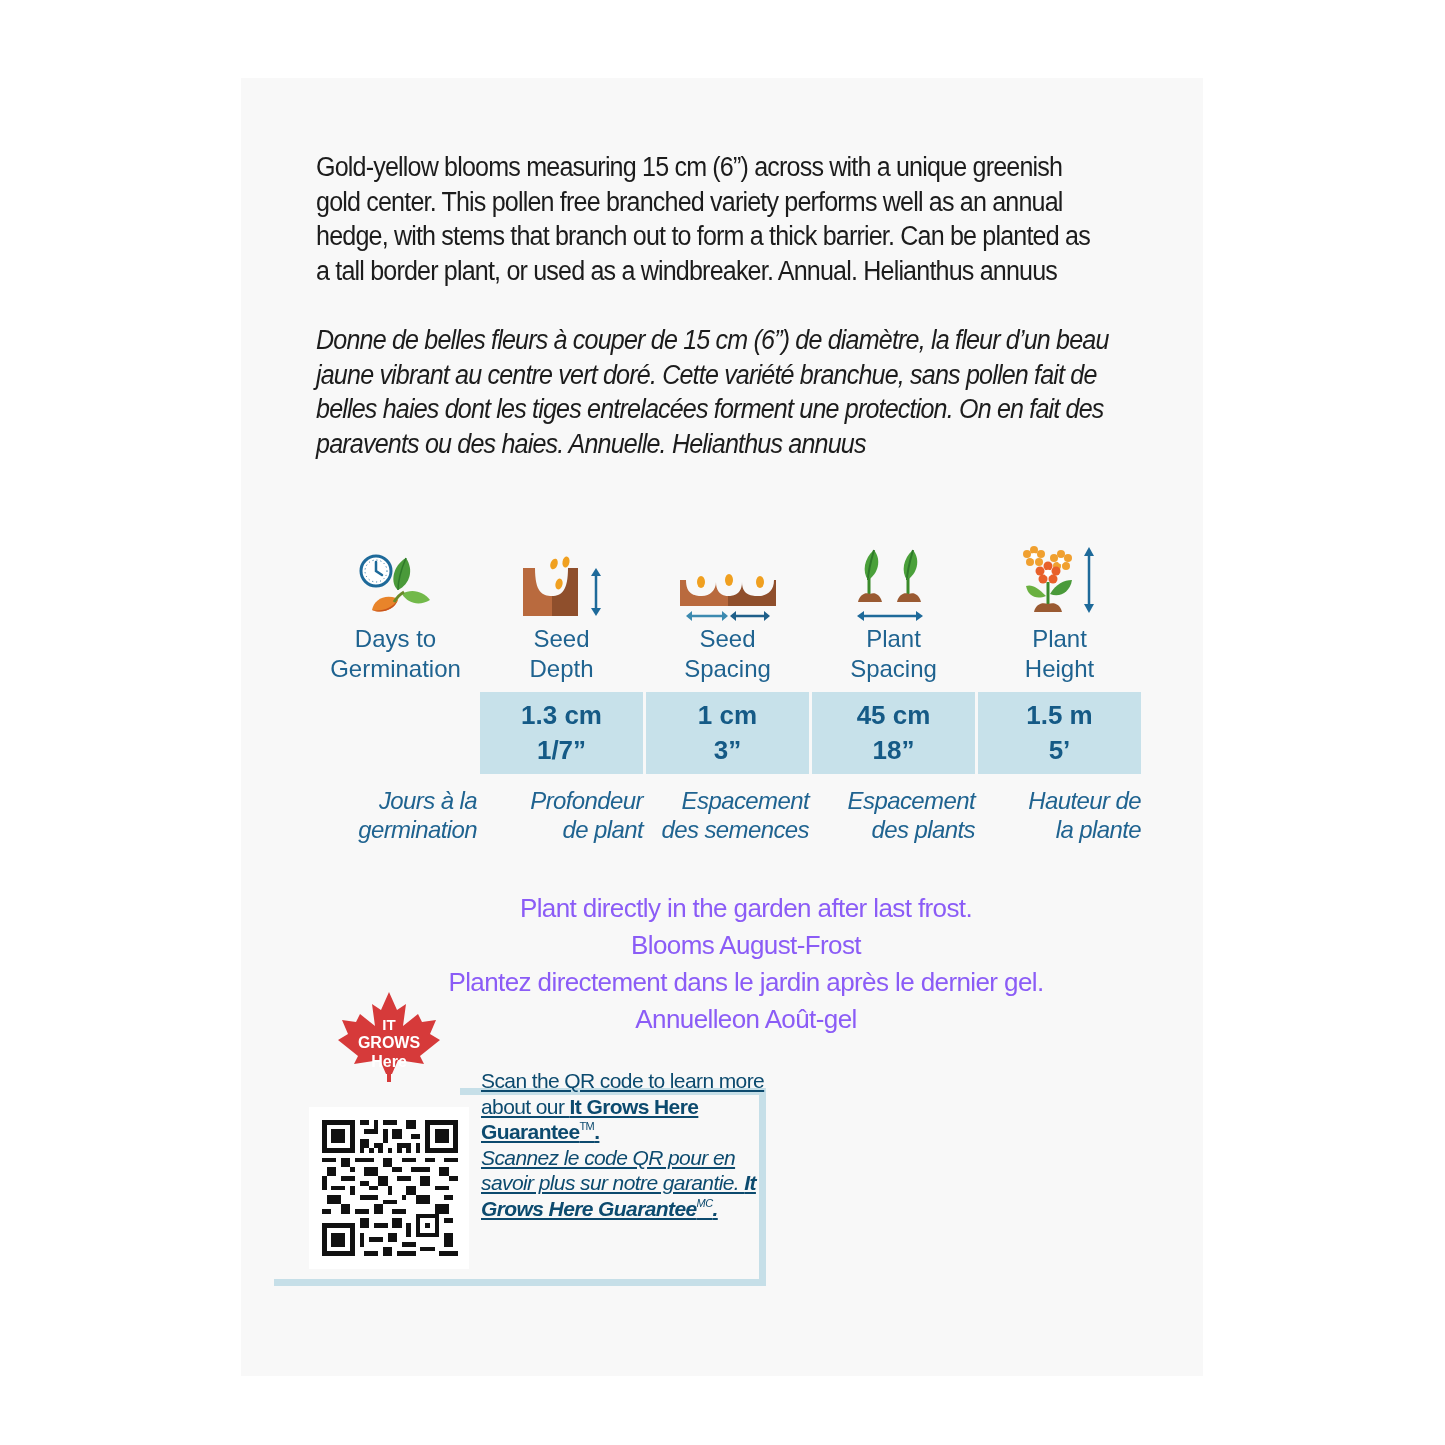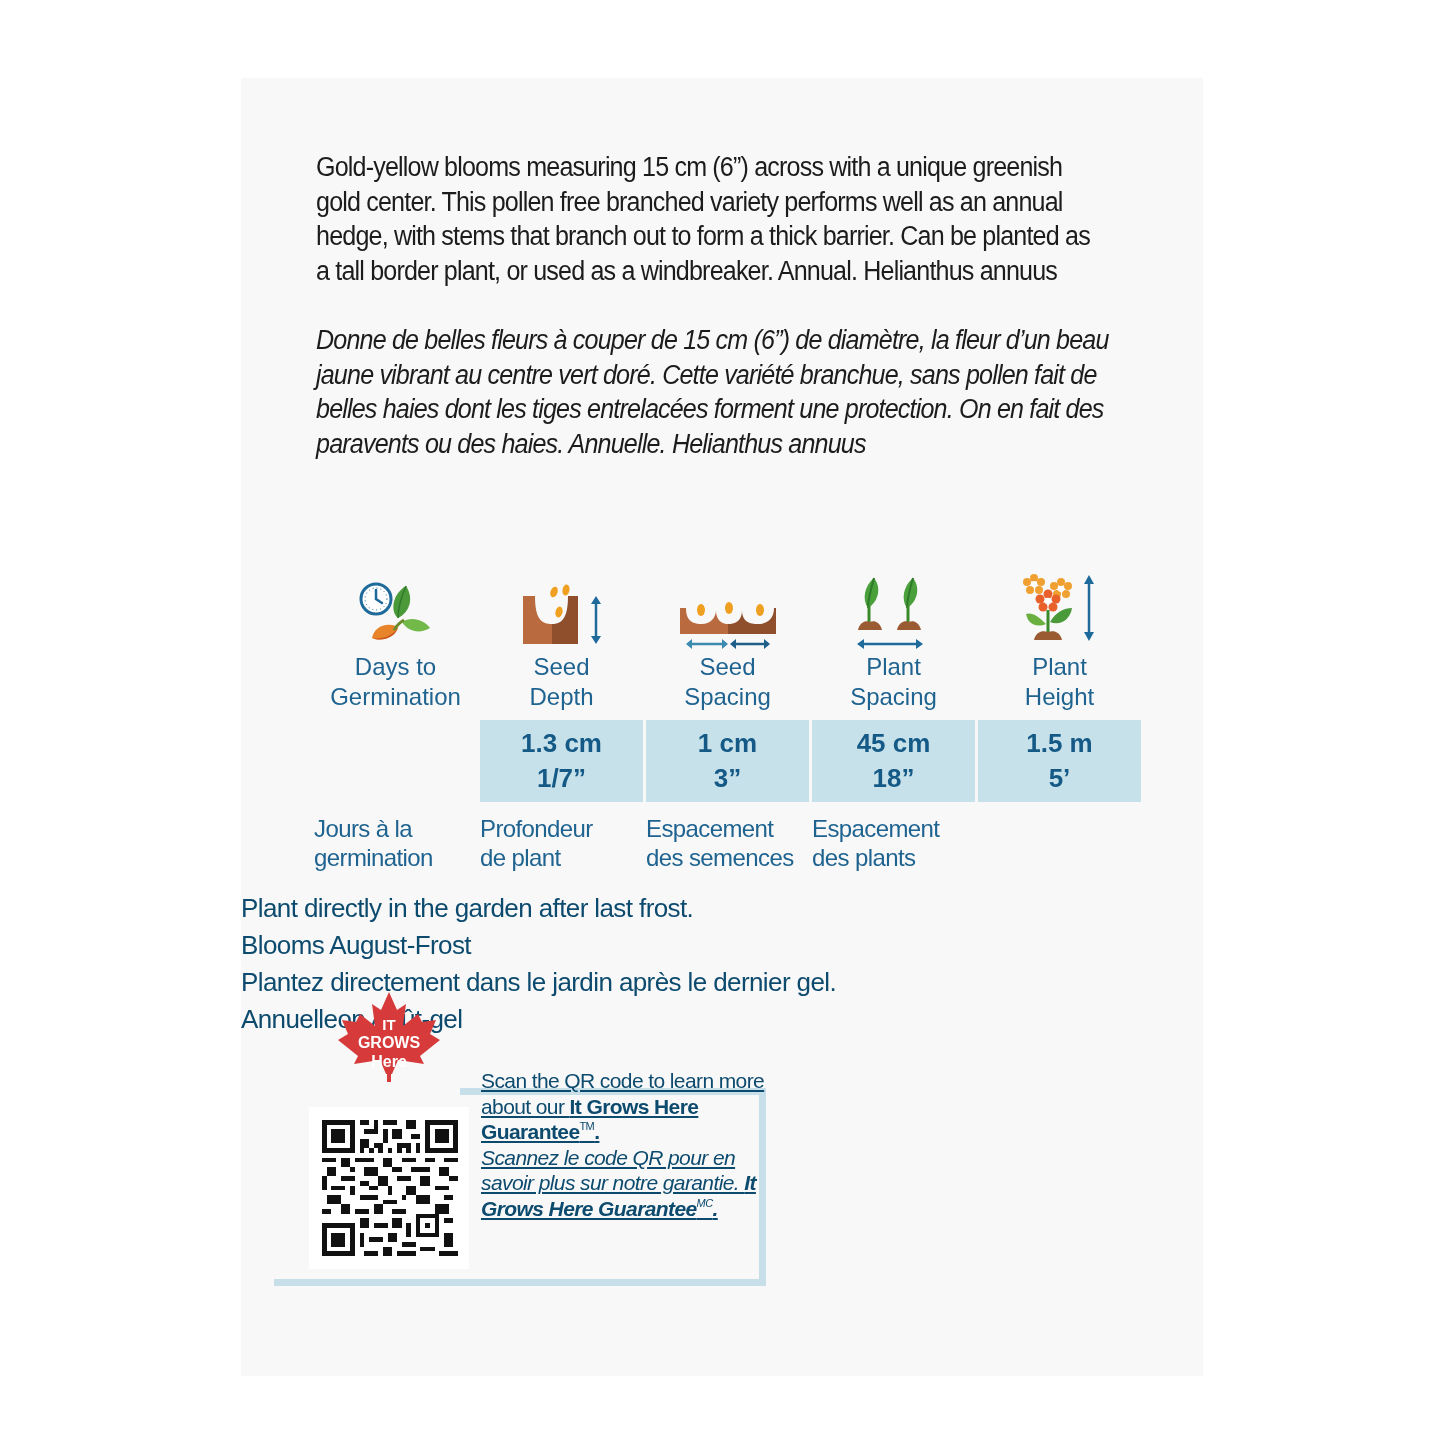--- a/index.html
+++ b/index.html
@@ -17,42 +17,42 @@
     font-family: "Liberation Sans", sans-serif; font-size: 27px; line-height: 34.5px;
     color: #1c1c1c; letter-spacing: -0.9px; transform: scaleX(0.93); transform-origin: left top;
     width: 930px;
   }
   .desc-fr {
     position: absolute; left: 316px; top: 323px; width: 930px;
     font-family: "Liberation Sans", sans-serif; font-style: italic; font-size: 27px; line-height: 34.5px;
     color: #1c1c1c; letter-spacing: -0.9px; transform: scaleX(0.93); transform-origin: left top;
   }
   .cols {
-    position: absolute; left: 314px; top: 572px; width: 852px; height: 310px;
+    position: absolute; left: 314px; top: 544px; width: 852px; height: 310px;
     display: flex; gap: 3px;
   }
   .col { width: 163px; position: relative; }
   .col .icon { position: absolute; top: 0; left: 0; width: 163px; height: 78px; }
   .col .label {
     position: absolute; top: 80px; left: 0; width: 163px; text-align: center;
     color: #1f6390; font-size: 24px; line-height: 30px;
   }
   .col .box {
     position: absolute; top: 148px; left: 0; width: 163px; height: 82px;
     background: #c7e1ea; display: flex; flex-direction: column; align-items: center; justify-content: center;
     color: #155a86; font-weight: bold; font-size: 26px; line-height: 35px;
   }
   .col .label-fr {
-    position: absolute; top: 242px; left: 0; width: 163px; text-align: left;
-    color: #1f6390; font-size: 24px; line-height: 29px;
+    position: absolute; top: 242px; left: 0; width: 163px; text-align: right;
+    color: #1f6390; font-style: italic; font-size: 24px; line-height: 29px;
     letter-spacing: -0.6px;
   }
   .notes {
-    position: absolute; left: 241px; top: 890px; width: 1010px; text-align: left;
-    color: #0c4a6e; font-size: 26px; line-height: 37px; letter-spacing: -0.6px;
+    position: absolute; left: 241px; top: 890px; width: 1010px; text-align: center;
+    color: #8b5cf6; font-size: 26px; line-height: 37px; letter-spacing: -0.6px;
   }
   .notes .it { }
   .leaf {
     position: absolute; left: 326px; top: 990px; width: 126px; height: 110px;
   }
   .qr-frame {
     position: absolute; left: 274px; top: 1088px; width: 492px; height: 198px;
     border-top: 7px solid #c6dfe8; border-right: 7px solid #c6dfe8; border-bottom: 7px solid #c6dfe8;
     box-sizing: border-box;
   }
@@ -231,20 +231,24 @@
       <path d="M106 12 L111 3 L116 12 Z" fill="#1e6a9a"></path>
       <path d="M106 60 L111 69 L116 60 Z" fill="#1e6a9a"></path>
     </svg>
     <div class="label">
       <div>Plant</div>
       <div>Height</div>
     </div>
     <div class="box">
       <div>1.5 m</div>
       <div>5’</div>
+    </div>
+    <div class="label-fr">
+      <div>Hauteur de</div>
+      <div>la plante</div>
     </div>
   </div>
 </div>
 
 <div class="notes">
   <div>Plant directly in the garden after last frost.</div>
   <div>Blooms August-Frost</div>
   <div class="it">Plantez directement dans le jardin après le dernier gel.</div>
   <div class="it">Annuelle­on Août-gel</div>
 </div>

